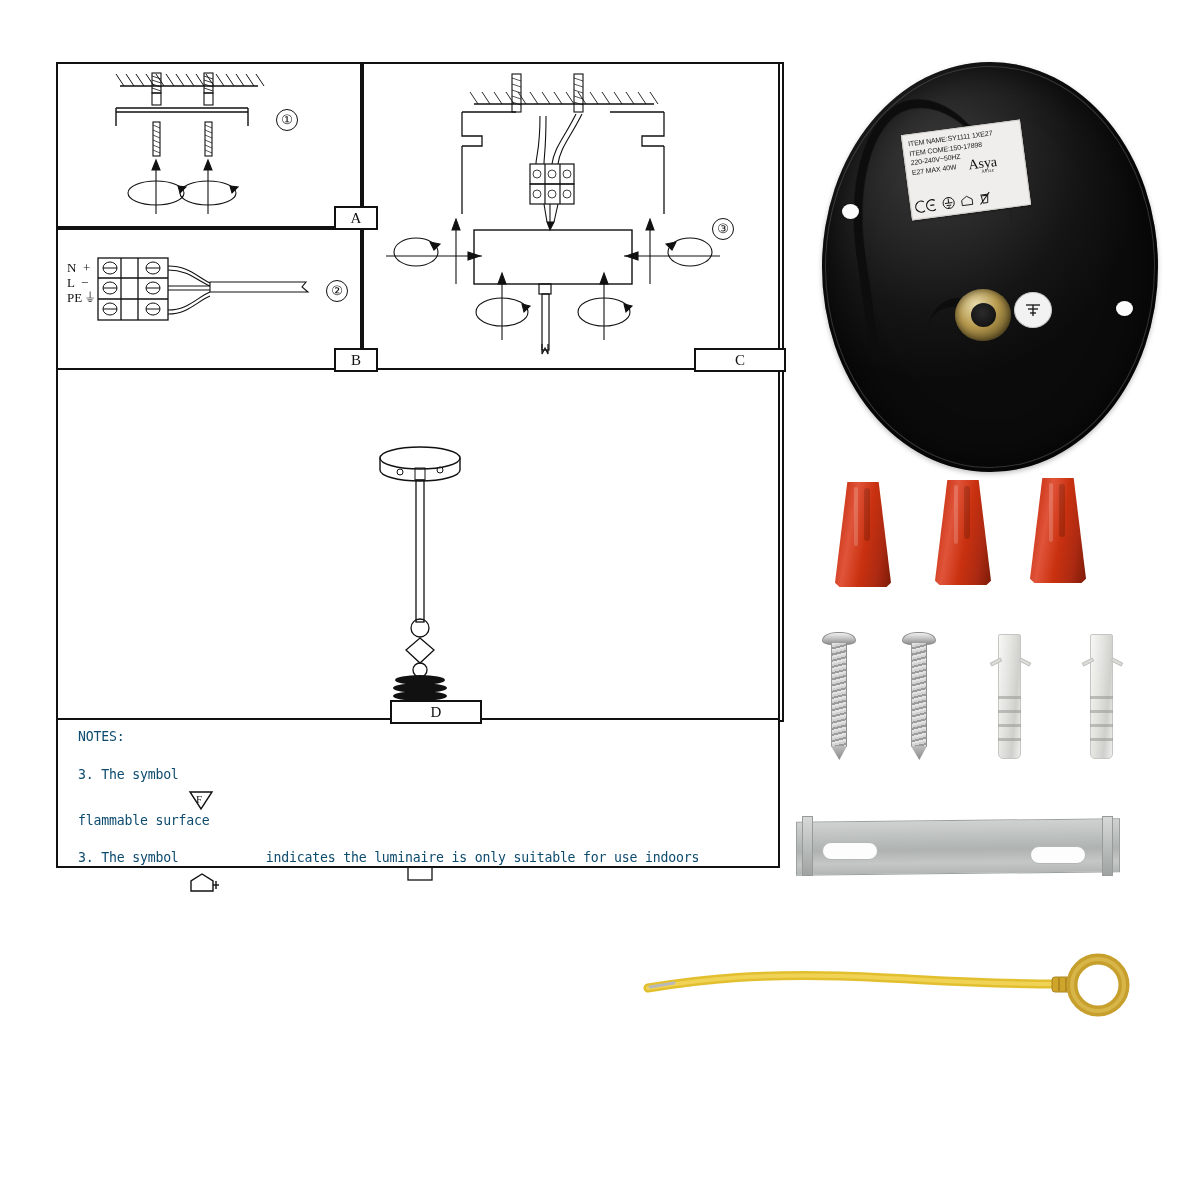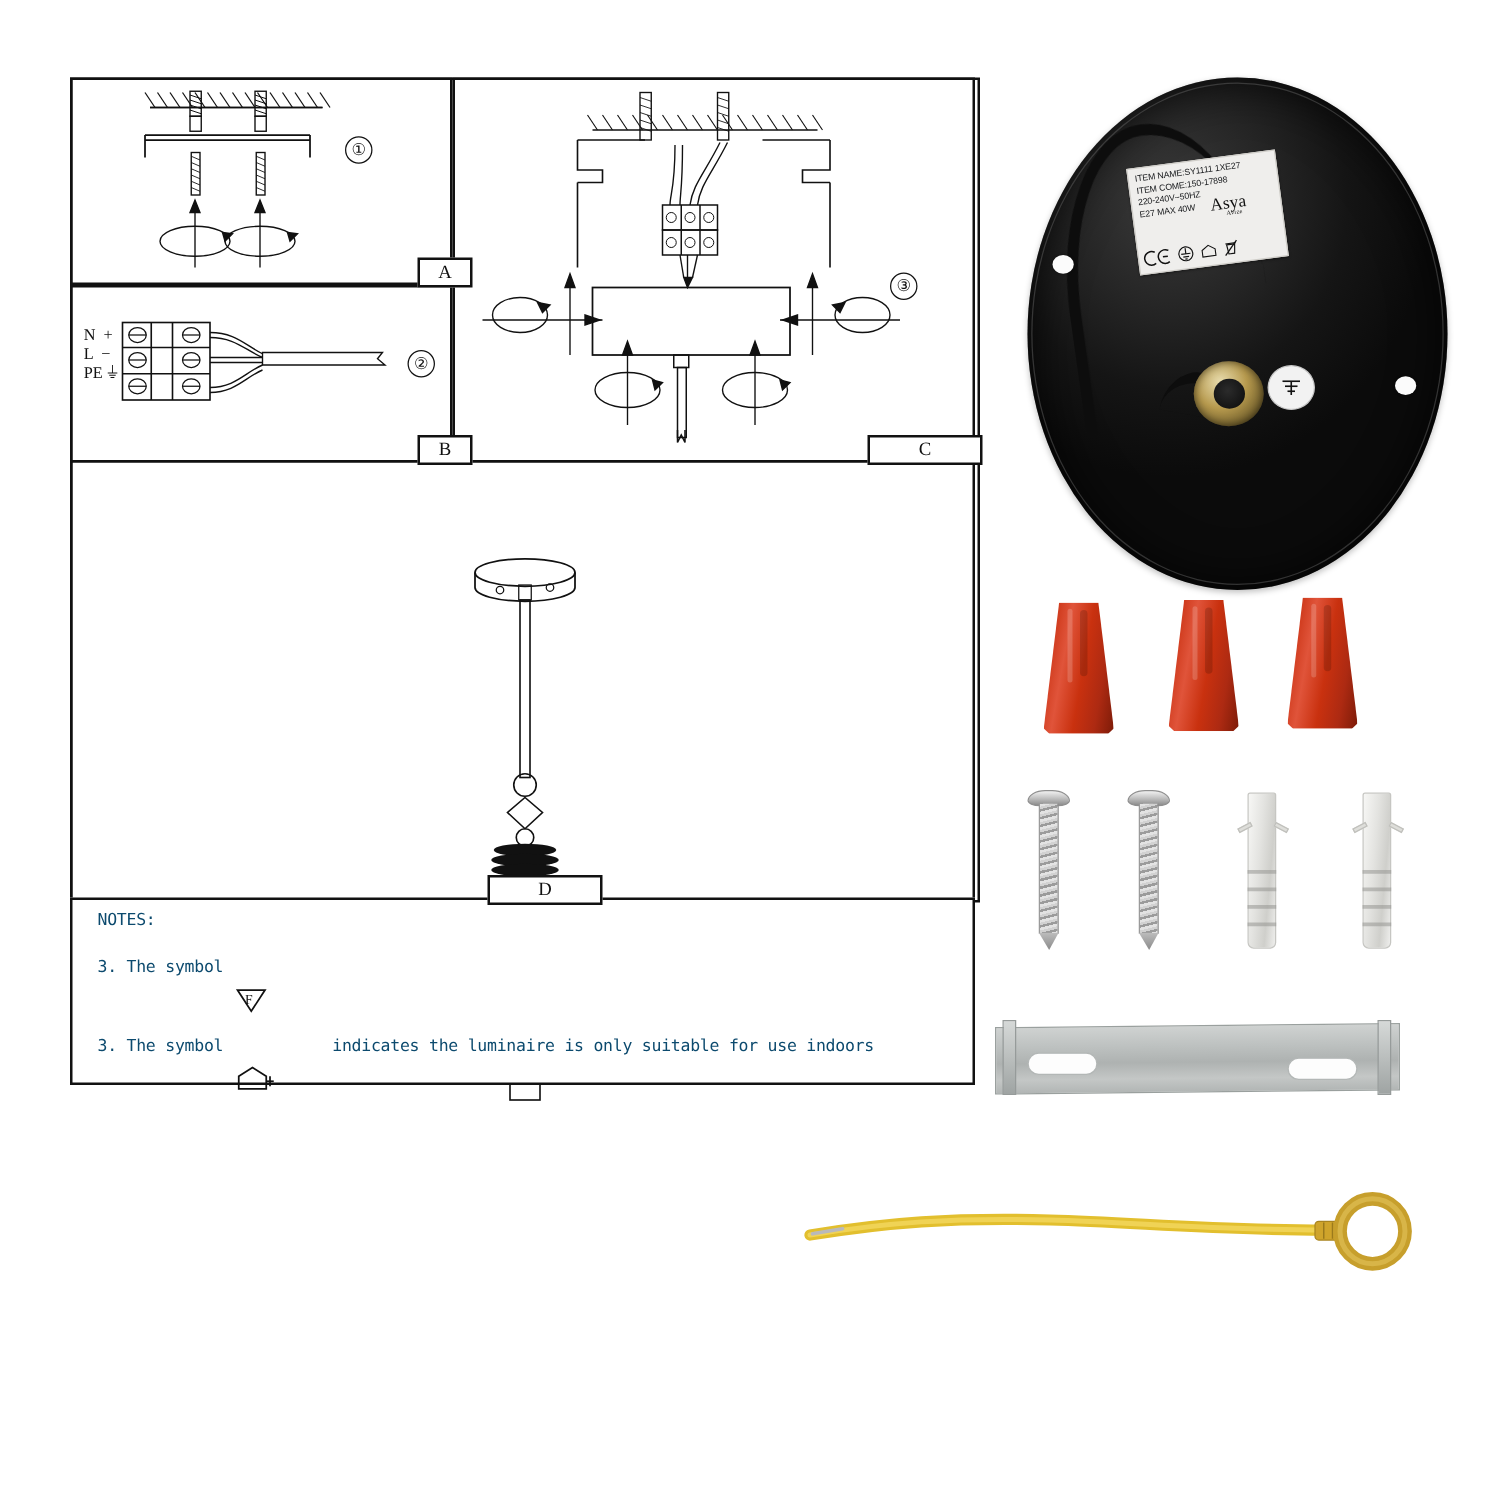--- a/index.html
+++ b/index.html
@@ -621,20 +621,21 @@
   <div id="notes-box">
     <div id="notes-inner">
       <span class="note-line">NOTES:</span>
 
 
       <span class="note-line"><span>3. The symbol</span> <span class="inline-sym">
           <svg width="28" height="22" viewBox="0 0 28 22">
             <path class="ln" stroke-width="1.4" d="M3 3 L25 3 L14 20 Z"></path>
             <text x="9" y="14" font-family="Liberation Serif, serif" font-size="11" fill="#111">F</text>
           </svg></span> </span>
+      <span class="note-line">flammable surface</span>
 
       <span class="note-line"><span>3. The symbol</span> <span class="inline-sym">
           <svg width="34" height="22" viewBox="0 0 34 22">
             <path class="ln" stroke-width="1.4" d="M4 19 L4 9 L15 2 L26 9 L26 19 Z"></path>
             <line class="ln" stroke-width="1.4" x1="26" y1="13" x2="32" y2="13"></line>
             <line class="ln" stroke-width="1.4" x1="29" y1="9" x2="29" y2="17"></line>
           </svg></span><span>indicates the luminaire is only suitable for use indoors</span></span>
     </div>
   </div>
 

